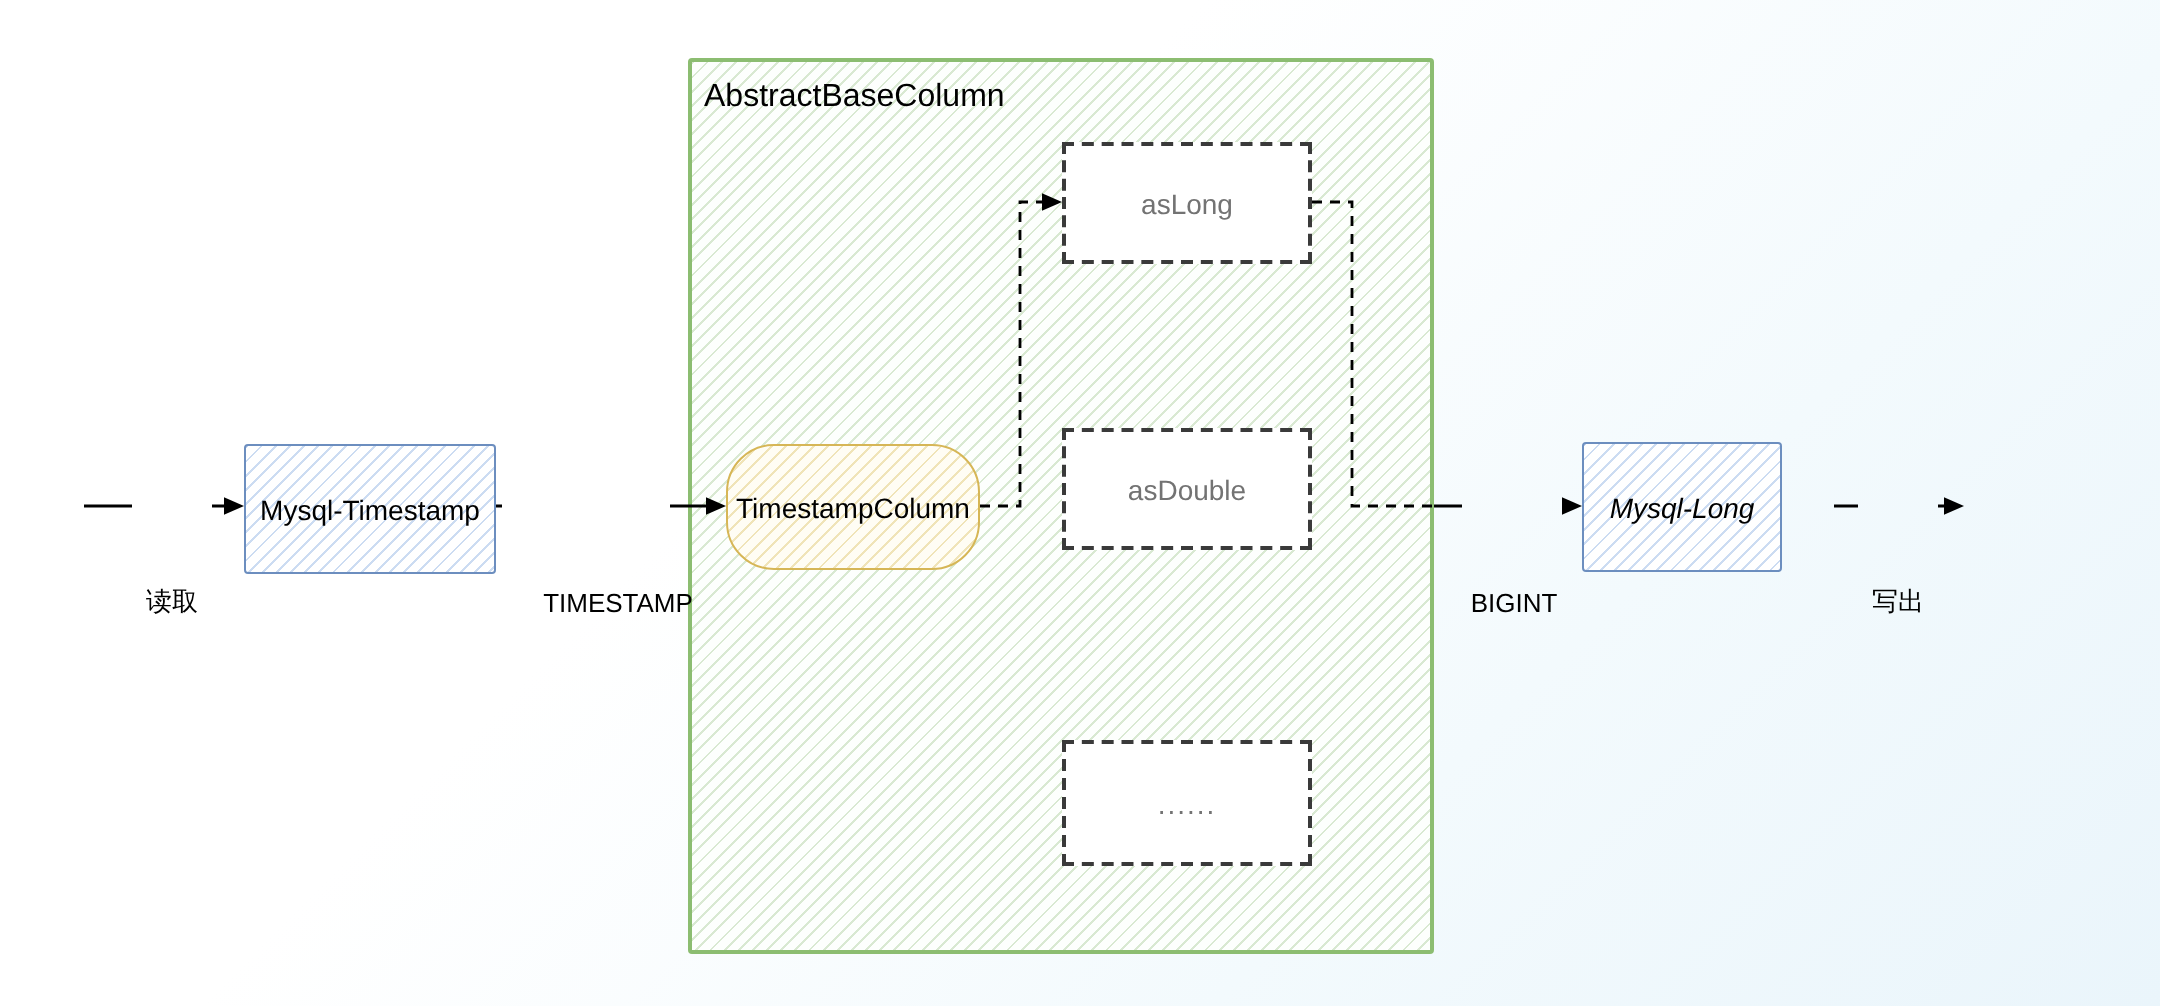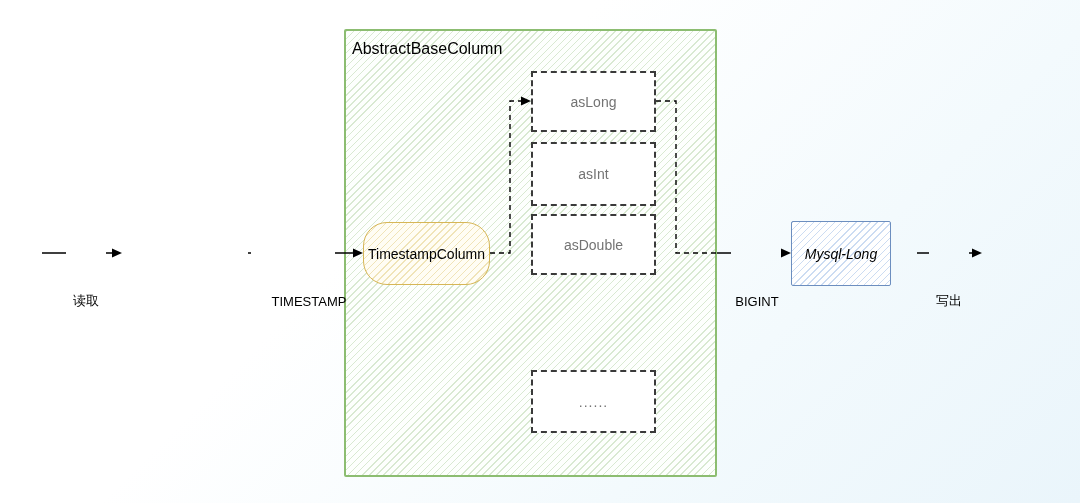--- a/index.html
+++ b/index.html
@@ -64,30 +64,30 @@
 
 <div id="canvas">
 
   <div class="container-box">
     <div class="container-title">AbstractBaseColumn</div>
   </div>
 
   <div class="method-box" id="box-aslong">
     <span>asLong</span>
   </div>
-  <div class="method-box" id="box-asint">
-    <span>asInt</span>
-  </div>
   <div class="method-box" id="box-asdouble">
     <span>asDouble</span>
   </div>
   <div class="method-box" id="box-ellipsis">
     <span>......</span>
   </div>
 
+  <div class="node node-blue" id="node-mysql-timestamp">
+    <span>Mysql-Timestamp</span>
+  </div>
   <div class="node node-yellow" id="node-timestamp-column">
     <span>TimestampColumn</span>
   </div>
   <div class="node node-blue" id="node-mysql-long">
     <span>Mysql-Long</span>
   </div>
 
   <svg id="wires" viewBox="0 0 1080 503" xmlns="http://www.w3.org/2000/svg">
     <g stroke="#000" stroke-width="1.4" fill="none">
 

